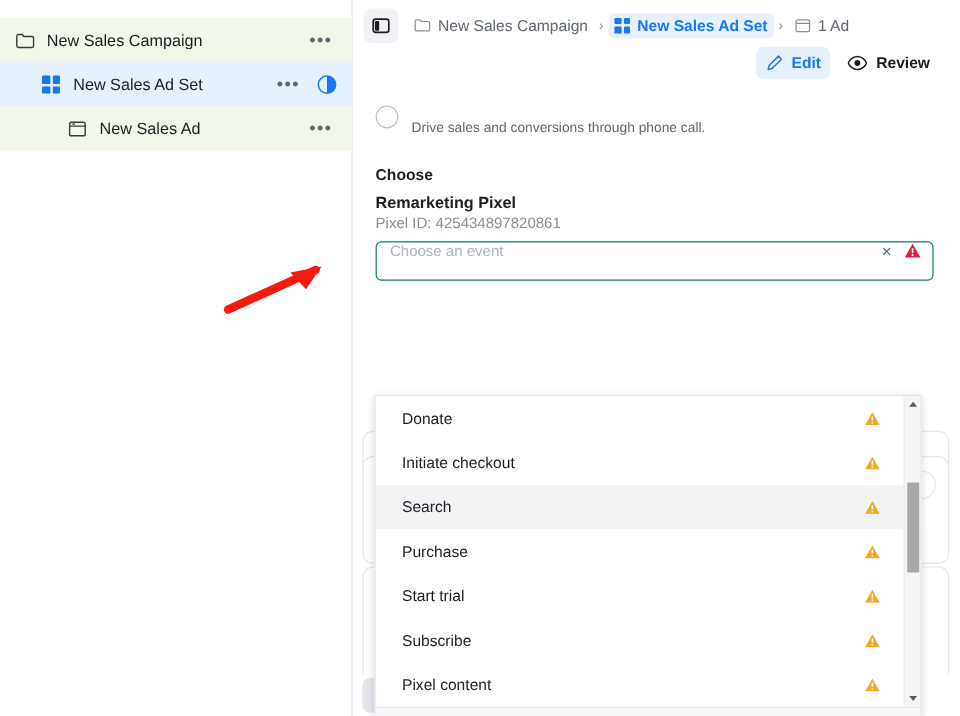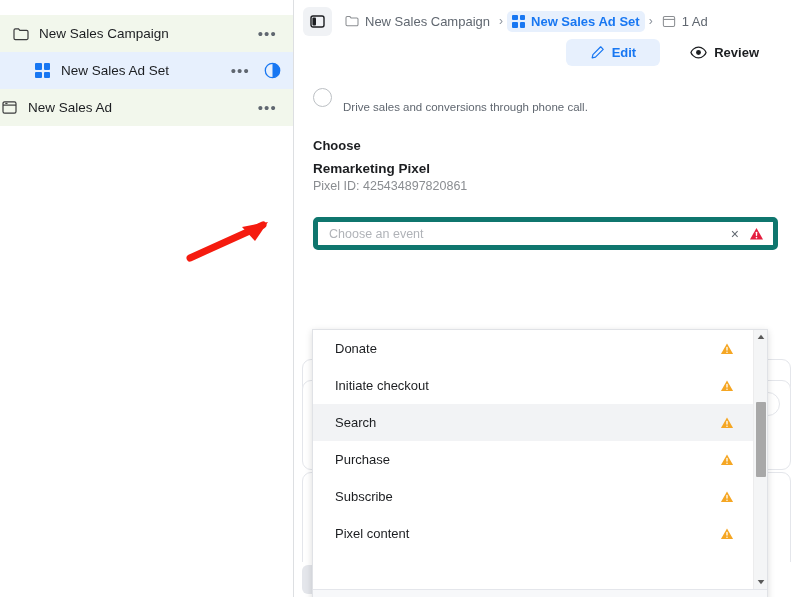--- a/index.html
+++ b/index.html
@@ -21,21 +21,21 @@
   }
   .sb-row {
     height: 37px;
     display: flex; align-items: center;
     padding-right: 12px;
     position: relative;
     cursor: pointer;
   }
   .sb-row.lvl0 { padding-left: 11px; }
   .sb-row.lvl1 { padding-left: 33px; }
-  .sb-row.lvl2 { }
+  .sb-row.lvl2 { padding-left: 55px; }
   .sb-row.green  { background: #f2f7ec; }
   .sb-row.blue   { background: #e7f0fd; }
   .sb-ico { width: 19px; height: 19px; display: flex; align-items: center; justify-content: center; flex: 0 0 19px; }
   .sb-label {
     font-size: 13.5px; color: #1c1e21;
     margin-left: 9px; white-space: nowrap;
     flex: 1 1 auto; overflow: hidden; text-overflow: ellipsis;
   }
   .dots { font-size: 15px; color: #606770; letter-spacing: 1.2px; line-height: 10px;
           padding: 0 4px; flex: 0 0 auto; }
@@ -59,21 +59,21 @@
   }
   .crumb { display: flex; align-items: center; gap: 6px; padding: 3px 5px; border-radius: 5px; cursor: pointer; }
   .crumb span { font-size: 13px; color: #606770; white-space: nowrap; }
   .crumb.active { background: #e7f0fd; }
   .crumb.active span { color: #1877f2; font-weight: bold; }
   .sep { font-size: 12px; color: #8d949e; margin: 0 4px; }
 
   .actions { position: absolute; right: 17px; top: 39px; display: flex; align-items: center; gap: 6px; }
   .act {
     display: flex; align-items: center; gap: 7px;
-    padding: 6px 24px; border-radius: 6px; cursor: pointer;
+    padding: 6px 8px; border-radius: 6px; cursor: pointer;
     font-size: 13px; font-weight: bold;
   }
   .act.sel { background: #e7f0fd; color: #1877f2; }
   .act.norm { color: #1c1e21; }
 
   
   .form { position: absolute; left: 0; top: 76px; width: 506px; height: 486px; background: #ffffff; }
   .pad { padding-left: 19px; padding-right: 22px; }
 
   .optrow { display: flex; align-items: flex-start; padding-top: 11px; }
@@ -81,22 +81,22 @@
   .opttxt { margin-left: 11px; }
   .opttitle { font-size: 14px; color: #1c1e21; line-height: 18px; }
   .optdesc { font-size: 11.5px; color: #606770; line-height: 16px; margin-top: 12px; }
 
   .sect-h { font-size: 13px; font-weight: bold; color: #1c1e21; margin-top: 23px; }
   .pixname { font-size: 13.5px; font-weight: bold; color: #1c1e21; margin-top: 8px; }
   .pixid { font-size: 12.5px; color: #8a8d91; margin-top: 3px; }
   .field-lbl { font-size: 12.5px; font-weight: bold; color: #1c1e21; margin-top: 17px; }
 
   .combo {
-    margin-top: 24px; height: 33px; border: 5px solid #0f766e; border-radius: 5px;
-    display: flex; align-items: center; padding: 0 9px 0 11px; background: #fff;
+    margin-top: 8px; height: 33px; border: 1px solid #0f766e; border-radius: 5px;
+    display: flex; align-items: flex-start; padding: 0 9px 0 11px; background: #fff;
     position: relative; cursor: text;
   }
   .combo .ph { font-size: 12.5px; color: #b0b3b8; flex: 1 1 auto; }
   .clr-x { font-size: 14px; color: #606770; cursor: pointer; padding: 0 3px; line-height: 1; }
   .warn-red { margin-left: 7px; display: flex; align-items: center; cursor: pointer; }
 
   
   .ghost {
     position: absolute; left: 8px; width: 489px;
     border: 1px solid #e4e6eb; border-radius: 9px; background: #fff;
@@ -344,20 +344,30 @@
             <span class="lbl">Purchase</span>
             <span class="warn-y">
               <svg width="14" height="13" viewBox="0 0 16 15">
                   <path d="M8 1.2l7 12.2H1z" fill="#f5a623"></path>
                   <rect x="7.25" y="5" width="1.5" height="4.4" fill="#fff" rx=".7"></rect>
                   <circle cx="8" cy="11.2" r=".85" fill="#fff"></circle>
                 </svg>
             </span>
           </div>
 
+          <div class="dd-item">
+            <span class="lbl">Start trial</span>
+            <span class="warn-y">
+              <svg width="14" height="13" viewBox="0 0 16 15">
+                  <path d="M8 1.2l7 12.2H1z" fill="#f5a623"></path>
+                  <rect x="7.25" y="5" width="1.5" height="4.4" fill="#fff" rx=".7"></rect>
+                  <circle cx="8" cy="11.2" r=".85" fill="#fff"></circle>
+                </svg>
+            </span>
+          </div>
 
           <div class="dd-item">
             <span class="lbl">Subscribe</span>
             <span class="warn-y">
               <svg width="14" height="13" viewBox="0 0 16 15">
                   <path d="M8 1.2l7 12.2H1z" fill="#f5a623"></path>
                   <rect x="7.25" y="5" width="1.5" height="4.4" fill="#fff" rx=".7"></rect>
                   <circle cx="8" cy="11.2" r=".85" fill="#fff"></circle>
                 </svg>
             </span>

